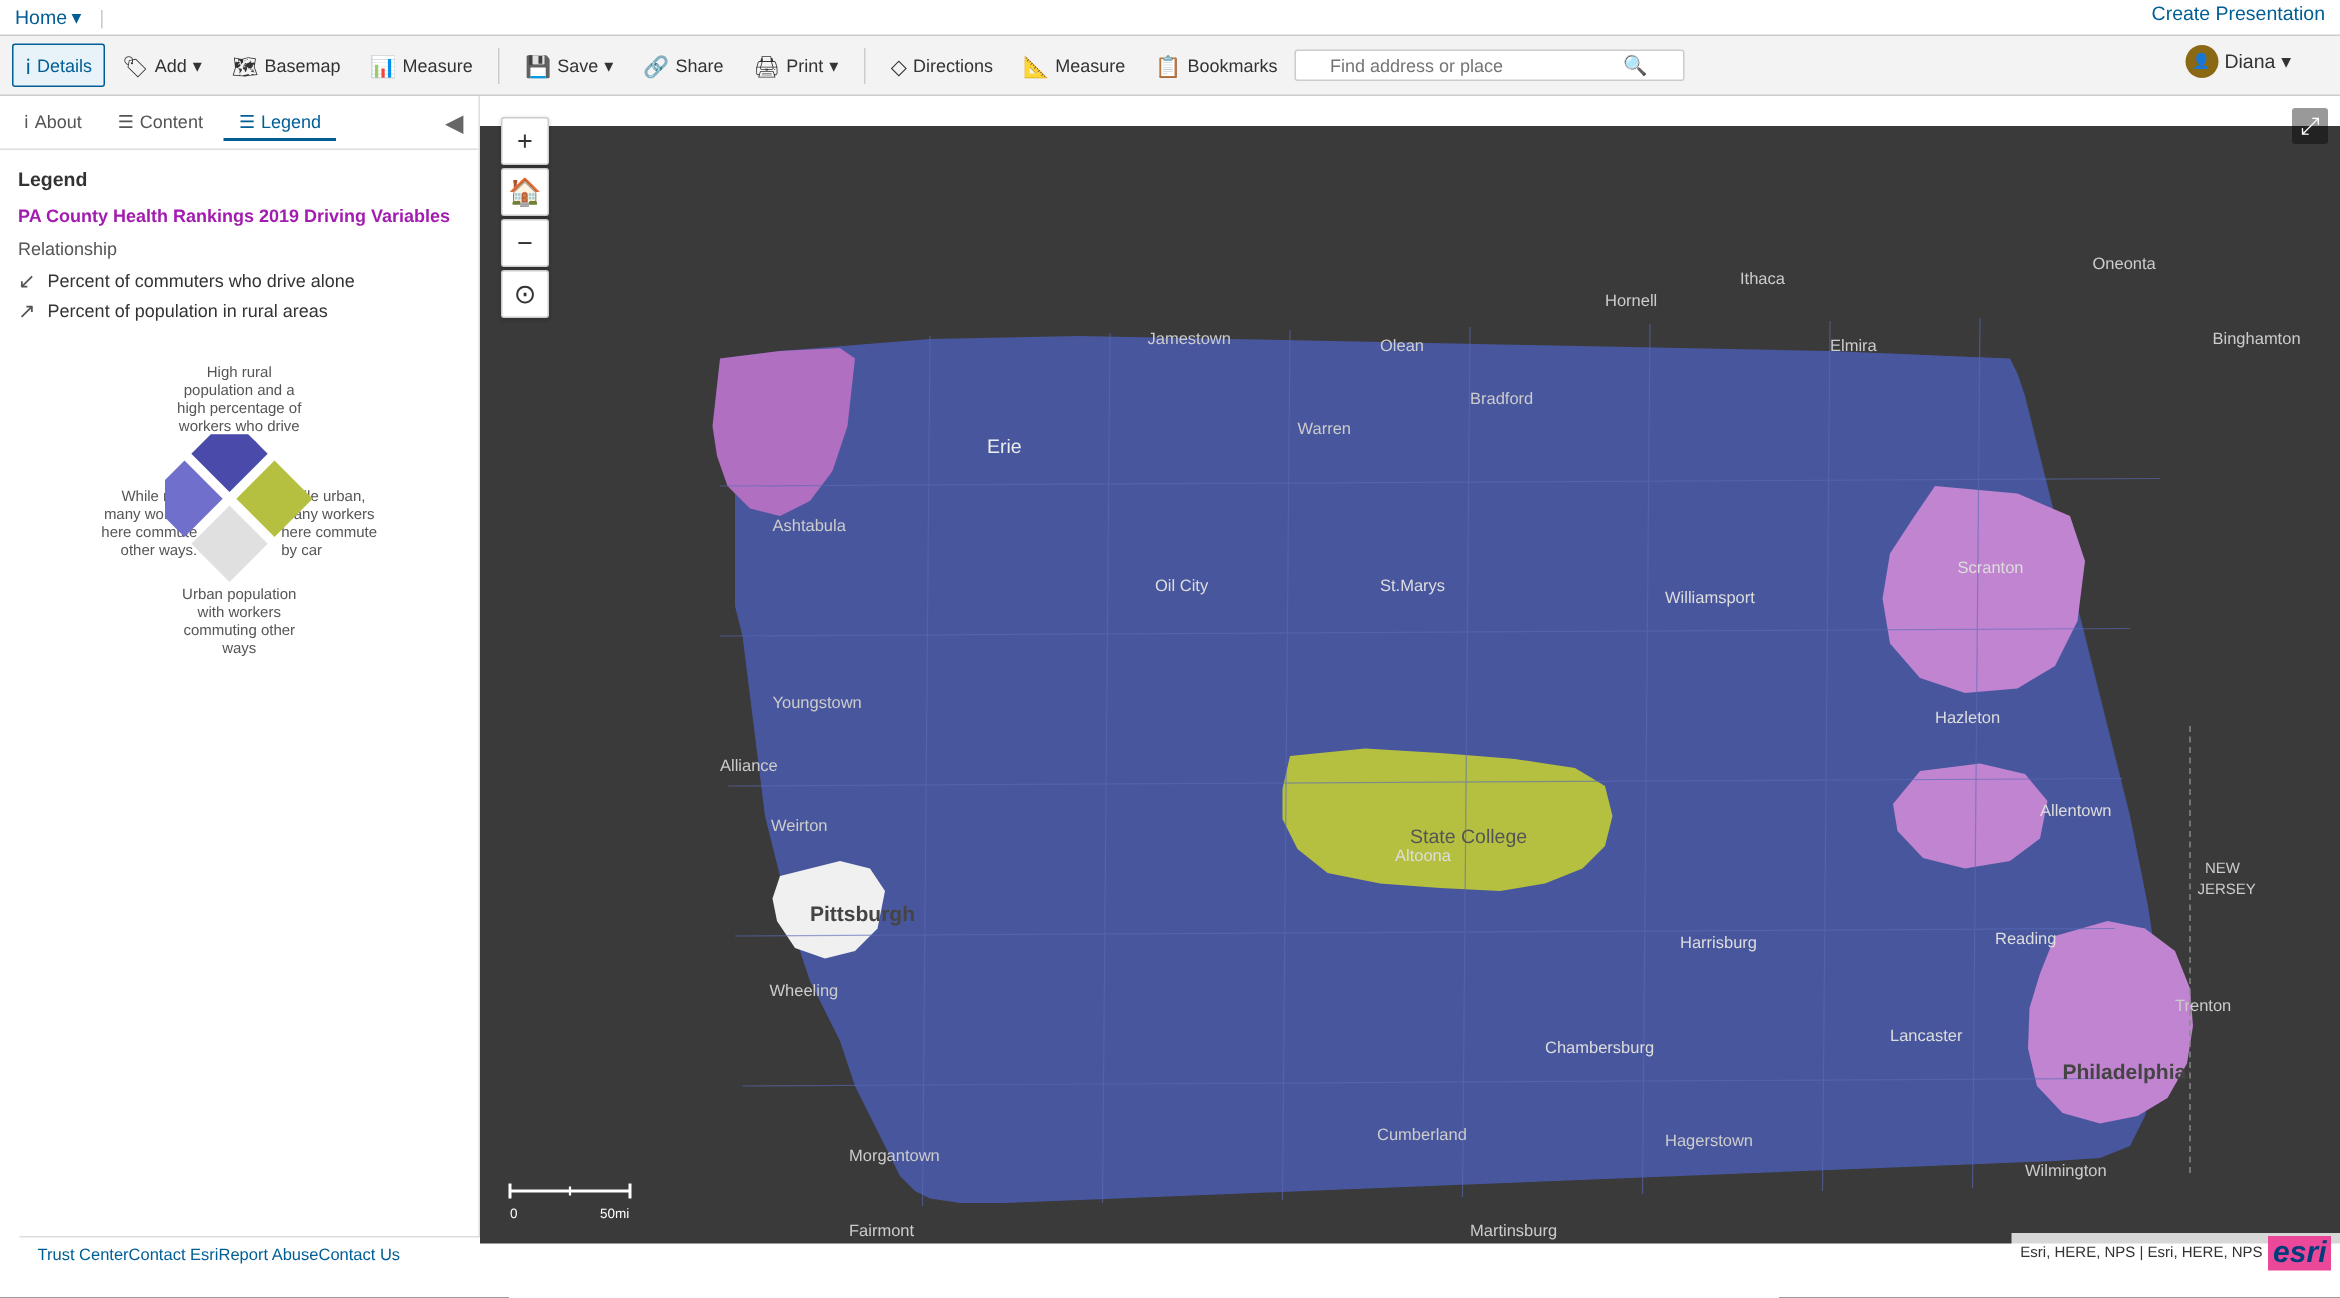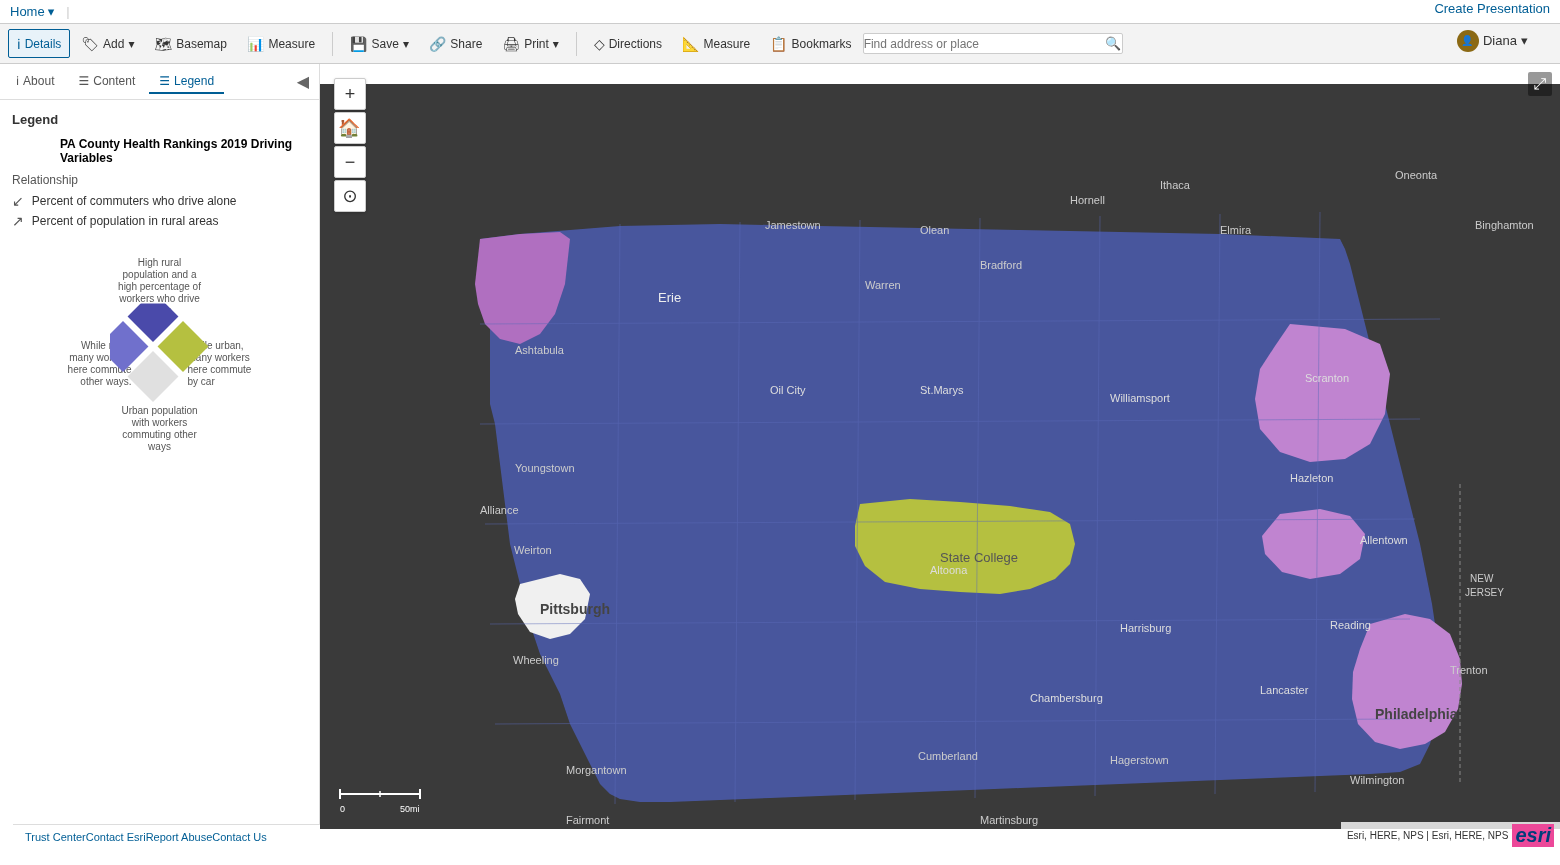--- a/index.html
+++ b/index.html
@@ -46,21 +46,21 @@
       background: transparent;
       white-space: nowrap;
     }
     .tb-btn.active { border-color: #005e95; color: #005e95; background: #e8f2f9; }
     .tb-btn .icon { font-size: 14px; }
     .search-box {
       display: flex; align-items: center;
       border: 1px solid #ccc;
       border-radius: 2px;
       background: #fff;
-      padding: 2px 0;
+      padding: 2px 23px;
       gap: 4px;
       flex: 1;
       max-width: 260px;
     }
     .search-box input { border: none; outline: none; font-size: 12px; width: 100%; color: #999; background: transparent; }
     .search-icon-btn { cursor: pointer; color: #666; }
 
     
     #main-layout {
       display: flex;
@@ -96,21 +96,21 @@
     .sidebar-tab.active { border-bottom-color: #005e95; color: #005e95; }
     .sidebar-collapse {
       margin-left: auto;
       cursor: pointer;
       color: #666;
       font-size: 16px;
       padding: 4px;
     }
     #sidebar-content { padding: 12px; flex: 1; overflow-y: auto; }
     .legend-title { font-size: 13px; font-weight: 600; margin-bottom: 10px; color: #333; }
-    .legend-layer-title { font-size: 12px; font-weight: 700; margin-bottom: 8px; color: #000000; margin-left: 48px; }
+    .legend-layer-title { font-size: 12px; font-weight: 700; margin-bottom: 8px; color: #a21caf; }
     .legend-section-label { font-size: 12px; color: #555; margin-bottom: 6px; }
     .legend-item { display: flex; align-items: center; gap: 8px; margin-bottom: 4px; font-size: 12px; color: #333; }
     .arrow-down-left { display: inline-block; font-size: 14px; color: #555; }
     .arrow-up-right { display: inline-block; font-size: 14px; color: #555; }
 
     
     .bivariate-container {
       display: flex;
       align-items: center;
       justify-content: center;

